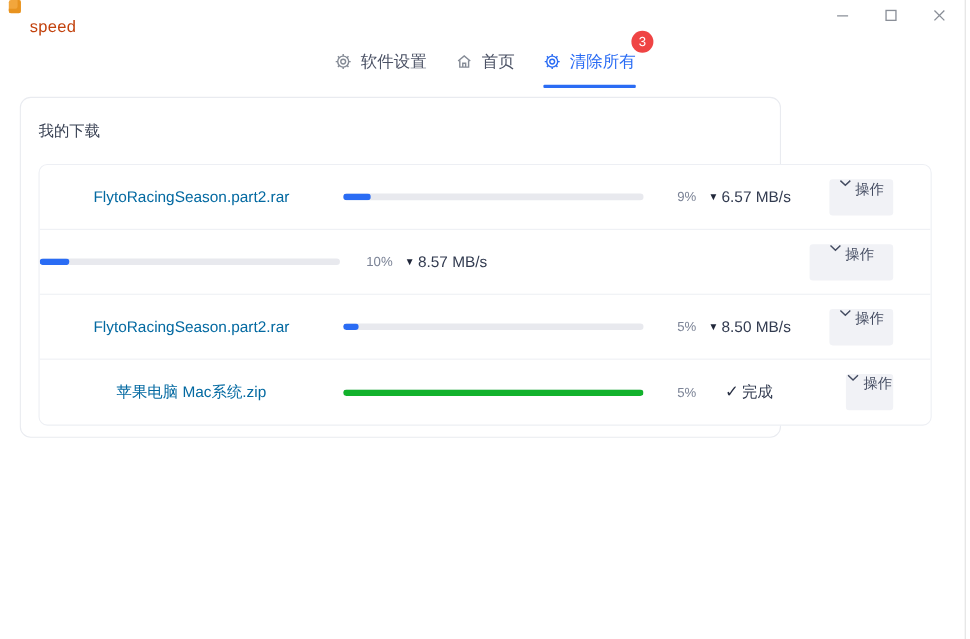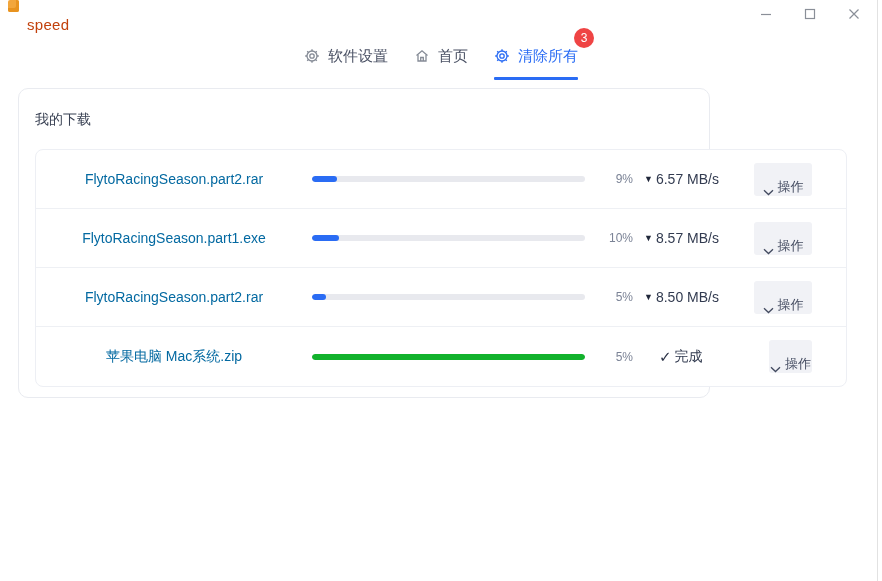--- a/index.html
+++ b/index.html
@@ -95,21 +95,21 @@
     margin-left:11px; display:flex; align-items:center; gap:3px;
     font-size:14px; color:#323b50; min-width:110px;
   }
   .status-icon { color:#20273a; font-size:9px; line-height:1; }
   .row[data-state="done"] .cell-status { margin-left:26px; }
   .row[data-state="done"] .status-icon { font-size:15px; color:#2a3145; }
   .action-btn {
     margin-left:auto; margin-right:34px;
     background:#f1f2f6; border:none; border-radius:3px;
     width:76px; height:33px; font-size:13px; color:#434b60;
-    display:flex; align-items:flex-end; justify-content:center; gap:4px;
+    display:flex; align-items:flex-start; justify-content:center; gap:4px;
     cursor:pointer; font-family:inherit;
   }
   .chevron-icon { display:flex; }
 
   
   .scrollbar-track {
     position:absolute; right:4px; top:0; bottom:0; width:1px; background:#e2e2e2;
   }
 </style>
 </head>
@@ -206,21 +206,20 @@
         <span class="chevron-icon">
           <svg width="11" height="7" viewBox="0 0 11 7" fill="none" stroke="#434b60" stroke-width="1.3">
               <path d="M1 1.2 L5.5 5.5 L10 1.2"></path>
             </svg>
         </span>
         <span>操作</span>
       </button>
     </div>
 
     <div class="row" data-state="downloading">
-      <div class="cell-name">FlytoRacingSeason.part1.exe</div>
       <div class="cell-bar">
         <div class="progress-track">
           <div class="progress-fill" style="width: 10%; background: rgb(42, 108, 244);"></div>
         </div>
       </div>
       <div class="cell-pct">10%</div>
       <div class="cell-status">
         <span class="status-icon">▼</span>
         <span>8.57 MB/s</span>
       </div>

